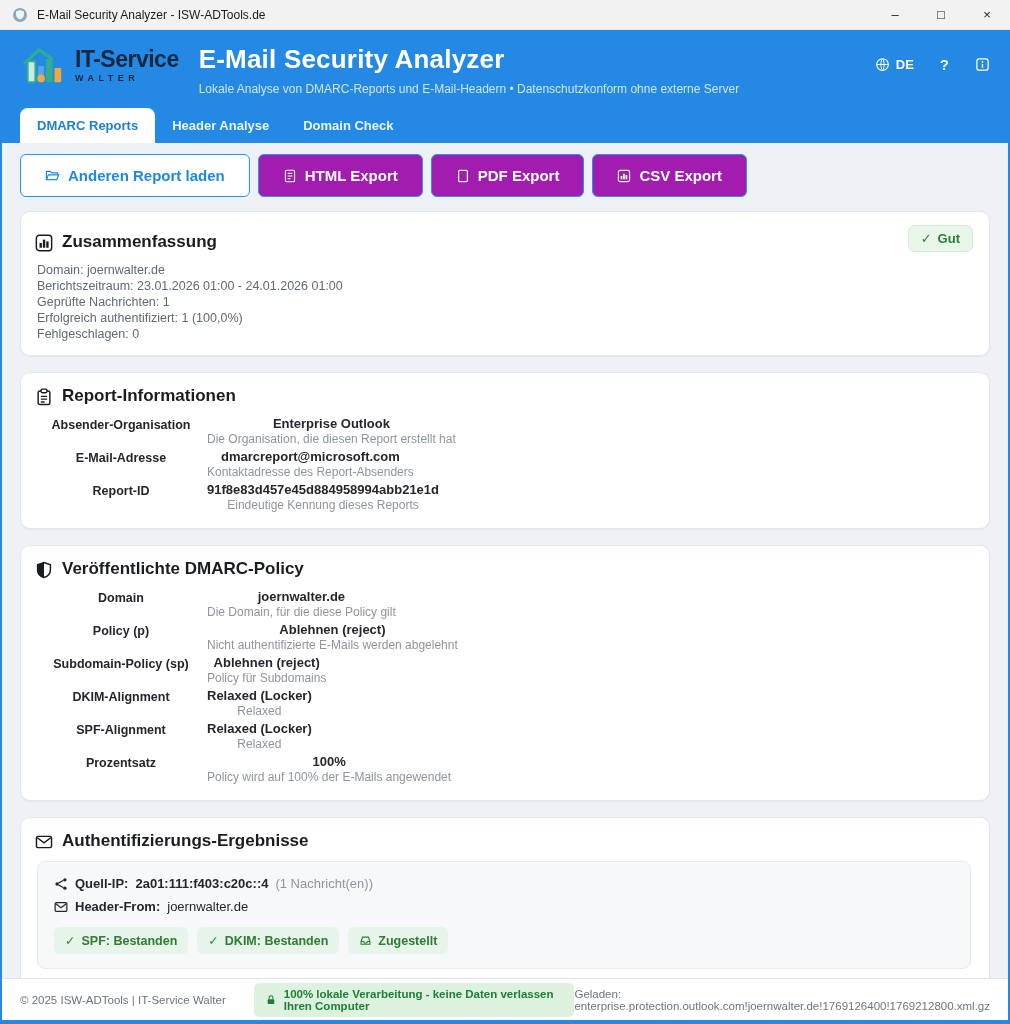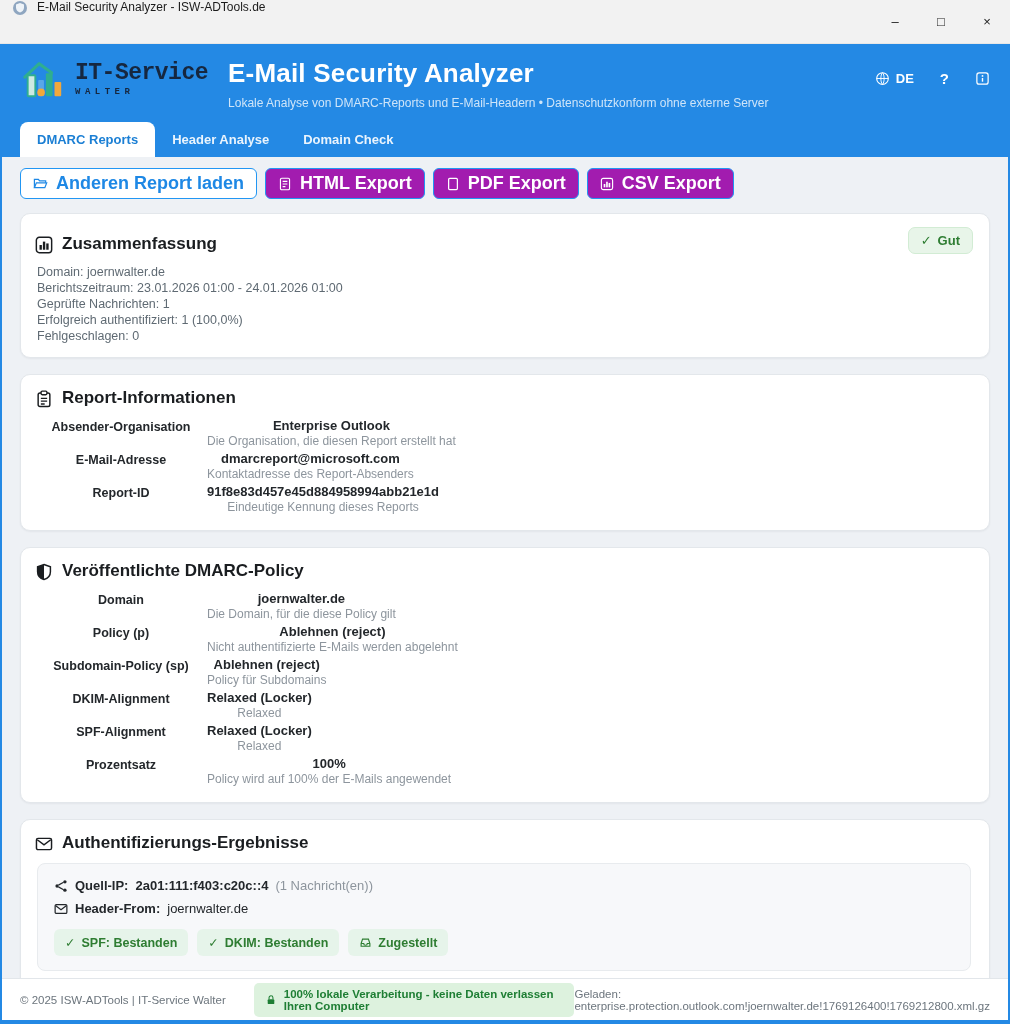--- a/index.html
+++ b/index.html
@@ -5,30 +5,30 @@
   * { box-sizing: border-box; margin: 0; padding: 0; }
   html,body { width: 1010px; height: 1024px; }
   body {
     font-family: "Liberation Sans", "DejaVu Sans", sans-serif;
     background: #2489e4;
     overflow: hidden;
   }
   .window { width: 1010px; height: 1024px; display: flex; flex-direction: column; background:#2489e4; padding-bottom:4px; }
 
   
-  .titlebar { height: 44px; background: #f2f2f2; display: flex; align-items: flex-start; padding-left: 12px; flex: 0 0 auto; border-bottom:1px solid #e7e7e7;}
+  .titlebar { height: 30px; background: #f2f2f2; display: flex; align-items: center; padding-left: 12px; flex: 0 0 auto; border-bottom:1px solid #e7e7e7;}
   .titlebar-icon { width: 16px; height: 16px; margin-right: 9px; flex: 0 0 auto; }
   .titlebar-text { font-size: 12px; color: #1b1b1b; }
   .win-controls { margin-left: auto; display: flex; height: 100%; }
   .win-btn { width: 46px; height: 100%; display: flex; align-items: center; justify-content: center; font-size: 13px; color: #1b1b1b; }
 
   
   .app-header { background: #2489e4; padding: 12px 20px 0 20px; color: #fff; flex: 0 0 auto; }
   .header-top { display: flex; align-items: flex-start; }
-  .logo { display: flex; align-items: center; gap: 9px; margin-right: 20px; font-family: Liberation Mono, monospace; }
+  .logo { display: flex; align-items: center; gap: 9px; margin-right: 20px; }
   .logo-text { line-height: 1; }
   .logo-line1 { font-size: 23px; font-weight: 800; color: #16273f; letter-spacing: -0.5px; }
   .logo-line2 { font-size: 9px; font-weight: 700; color: #16273f; letter-spacing: 4.5px; margin-top: 3px; }
   .title-block { padding-top: 2px; }
   .app-title { font-size: 26px; font-weight: 700; letter-spacing: 0.2px; }
   .app-subtitle { font-size: 12px; color: #cfe5f9; margin-top: 7px; }
   .header-actions { margin-left: auto; display: flex; align-items: center; gap: 26px; padding-top: 14px; }
   .lang-switch { display: flex; align-items: center; gap: 6px; font-size: 13px; font-weight: 600; color:#fff; cursor: default; }
   .help-btn { font-size: 15px; font-weight: 700; color: #fff; }
   .info-btn { display: flex; }
@@ -36,21 +36,21 @@
   
   .tabs { display: flex; margin-top: 12px; }
   .tab { padding: 10px 17px; font-size: 13px; font-weight: 600; color: #eaf4fd; border-radius: 8px 8px 0 0; }
   .tab.active { background: #ffffff; color: #1b7fd4; }
 
   
   .content-wrap { flex: 1 1 auto; margin: 0 2px; background: #eef1f5; display: flex; flex-direction: column; overflow: hidden; }
   .main { padding: 11px 18px 0 18px; flex: 1 1 auto; overflow: hidden; }
 
   .toolbar { display: flex; gap: 8px; margin-bottom: 14px; }
-  .btn { height: 31px; display: inline-flex; align-items: center; gap: 8px; padding: 0 12px; border-radius: 6px; font-size: 18px; font-weight: 600; cursor: pointer; }
+  .btn { height: 43px; display: inline-flex; align-items: center; gap: 8px; padding: 0 24px; border-radius: 6px; font-size: 15px; font-weight: 600; cursor: pointer; }
   .btn-outline { background: #fff; border: 1px solid #2196f3; color: #1e88e5; }
   .btn-primary { background: #a21caf; border: 1px solid #2196f3; color: #fff; }
 
   .card { background: #fff; border: 1px solid #e3e7eb; border-radius: 10px; padding: 13px 16px 13px 14px; margin-bottom: 16px; box-shadow: 0 1px 2px rgba(16,24,40,.05); }
   .card-head { display: flex; align-items: flex-end; gap: 9px; margin-bottom: 10px; color:#1a1d20; }
   .card-title { font-size: 17px; font-weight: 700; color: #1a1d20; }
 
   .badge-good { margin-left: auto; background: #e8f5e9; color: #2e7d32; border: 1px solid #d2ecd4; border-radius: 7px; font-size: 13px; font-weight: 700; padding: 5px 12px; display:flex; align-items:center; gap:6px; }
 
   .summary-lines { color: #5f6a73; font-size: 12.5px; line-height: 16px; padding-left: 2px; }

